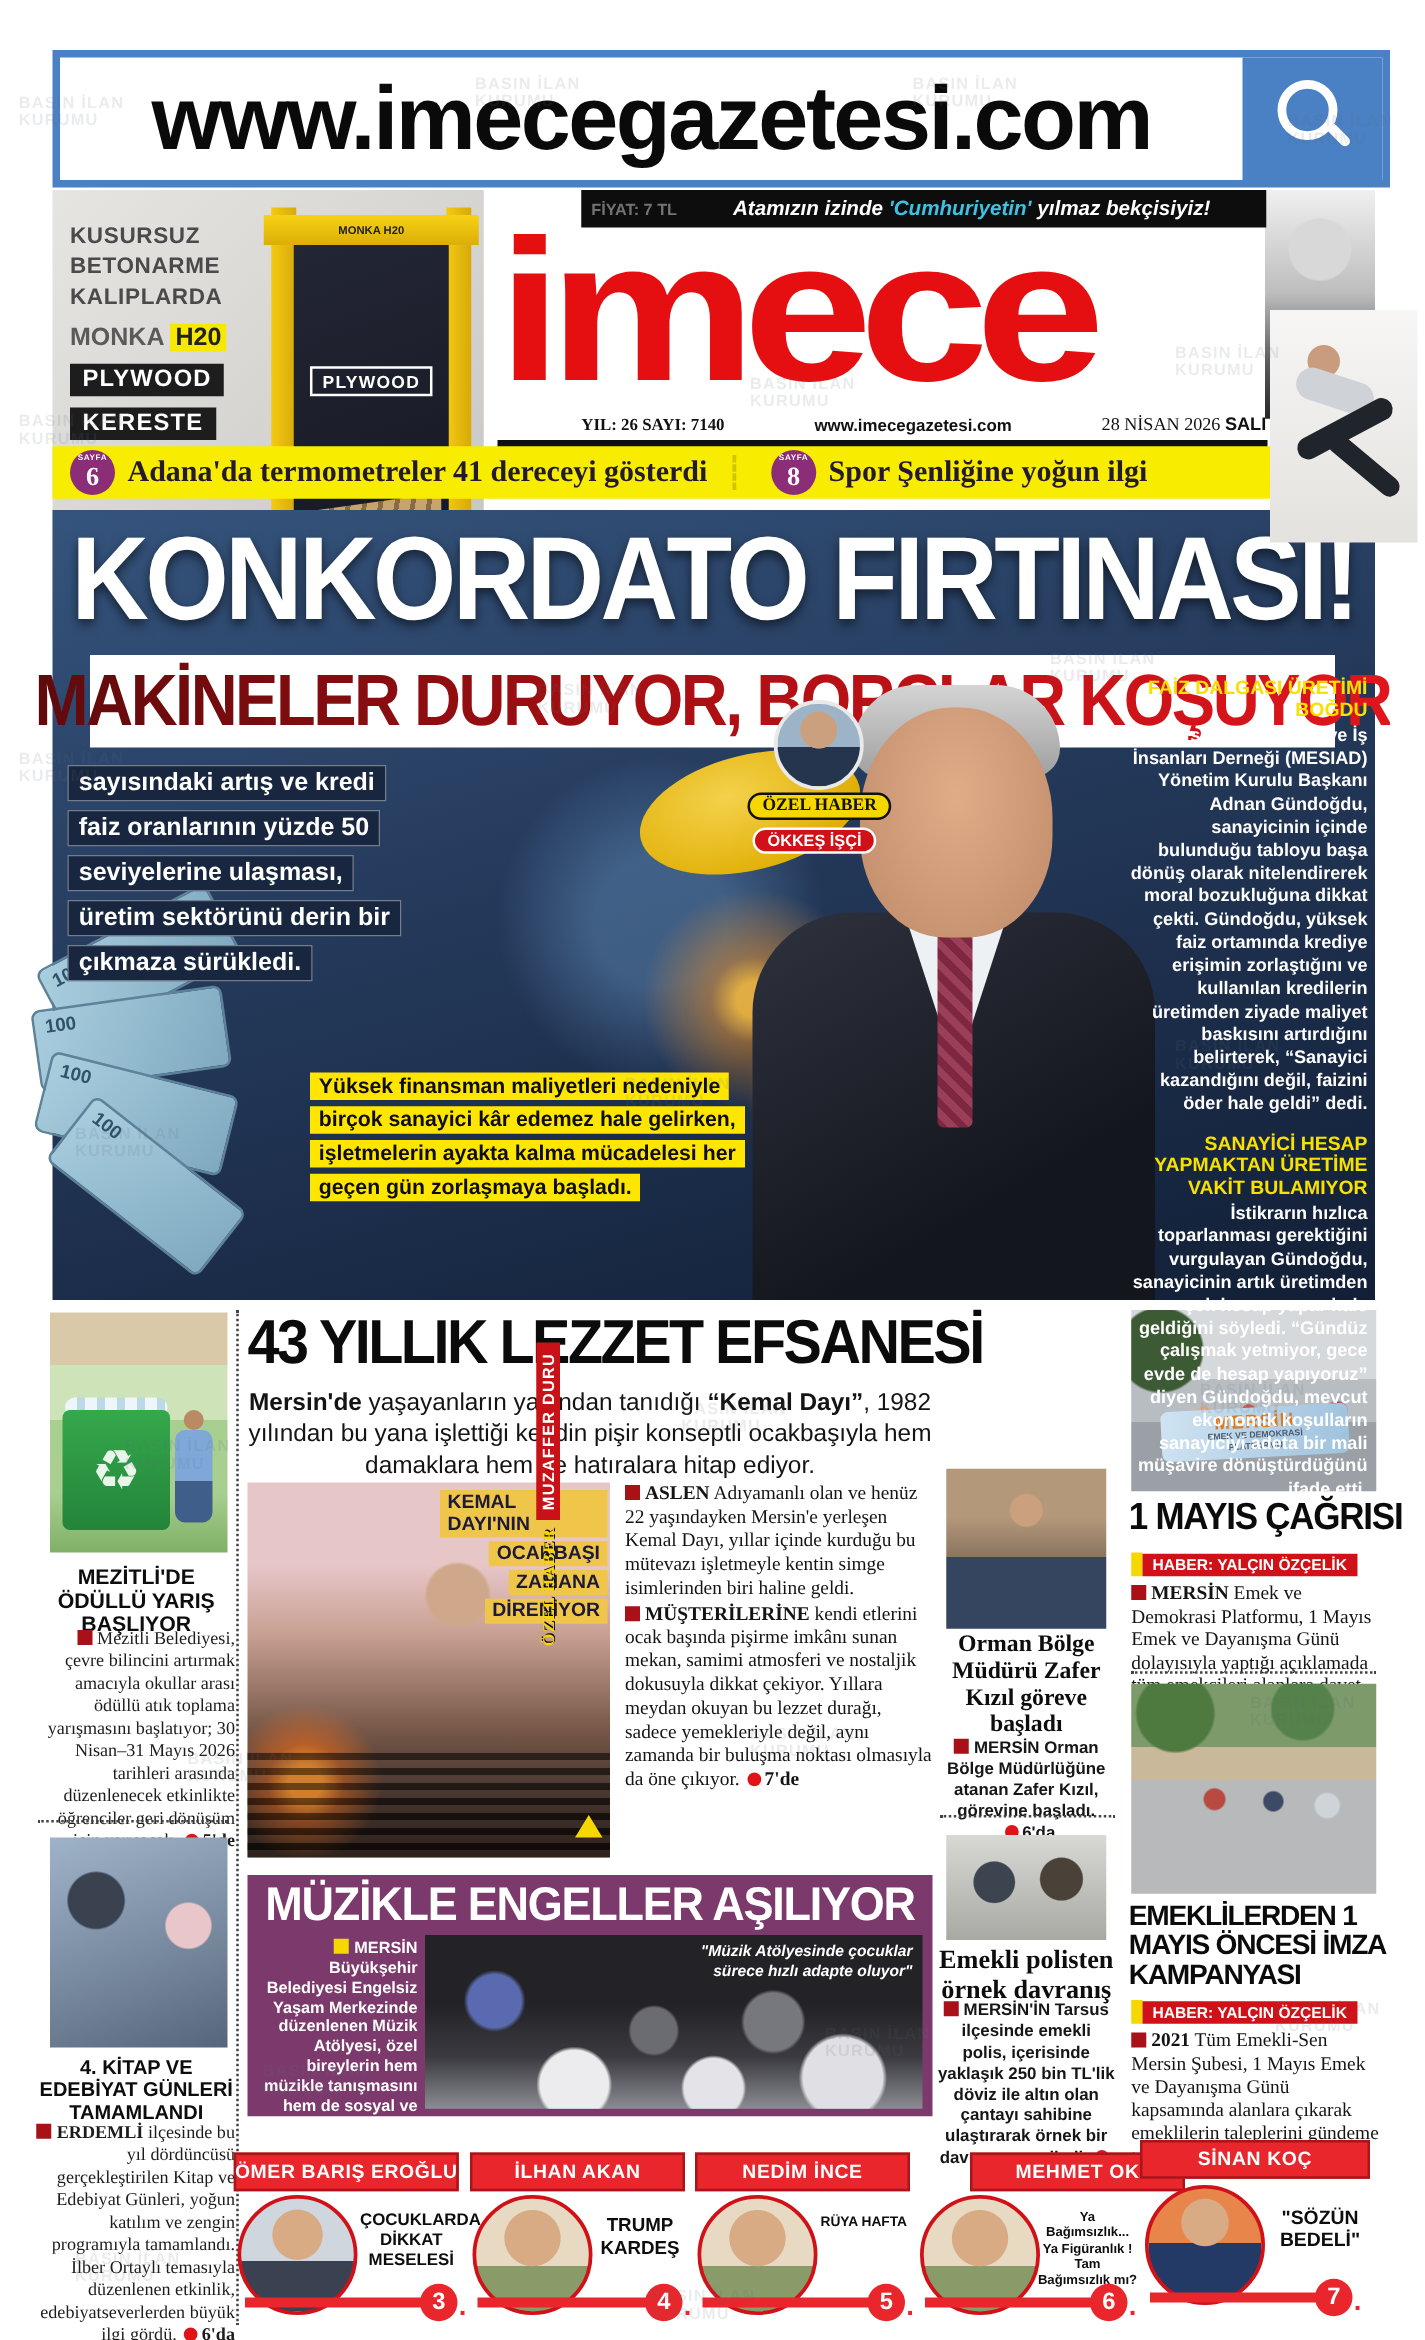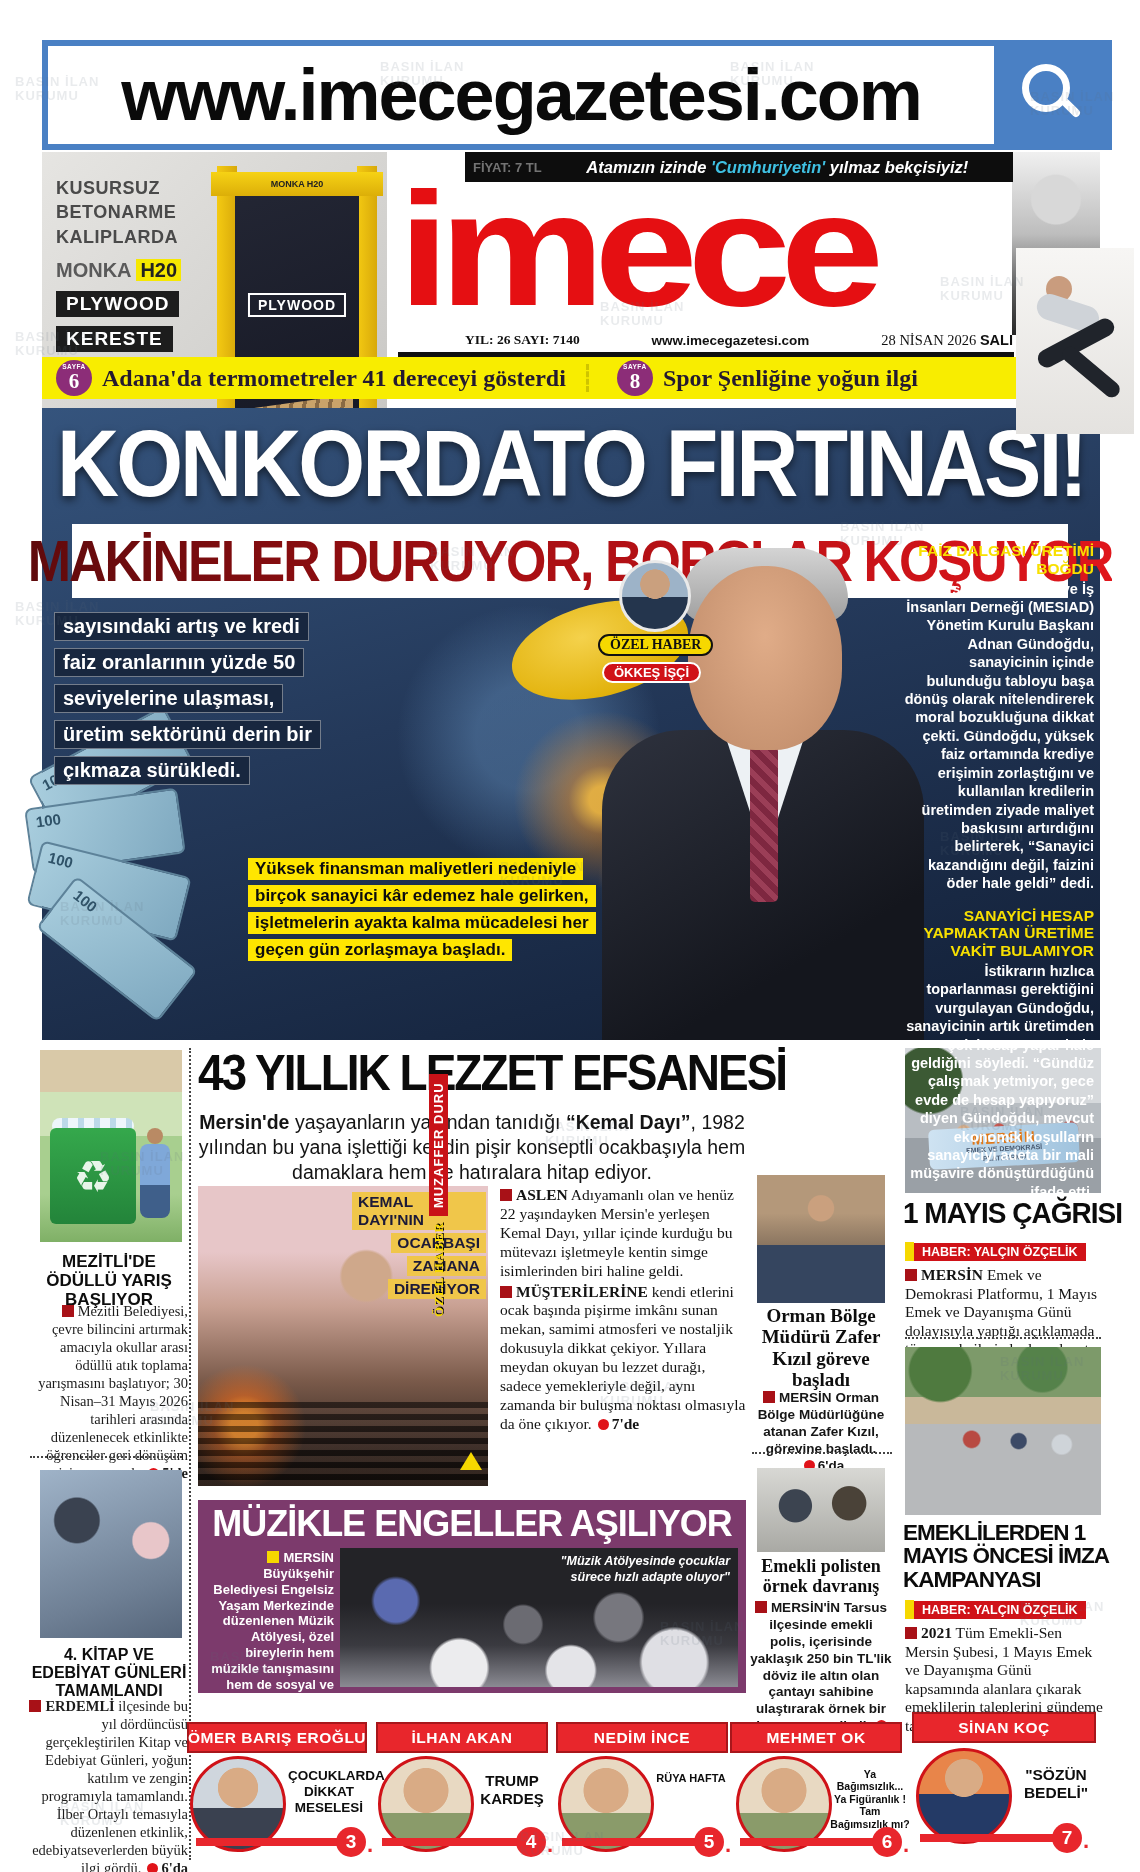--- a/index.html
+++ b/index.html
@@ -425,21 +425,21 @@
   </div>
 
   <div class="abs photo ph-zafer"></div>
   <div class="abs cr-h" style="top:1305px;">Orman Bölge Müdürü Zafer Kızıl göreve başladı</div>
   <div class="abs cr-p" style="top:1390px;">
     <span class="sqb"></span><b>MERSİN</b><span> Orman Bölge Müdürlüğüne atanan Zafer Kızıl, görevine başladı.</span><br>
     <span class="dotp"></span><span class="pref">6'da</span>
   </div>
   <div class="abs hdot" style="left:752px;top:1452px;width:140px;"></div>
   <div class="abs photo ph-emekli"></div>
-  <div class="abs cr-h" style="top:1556px;font-size:18px;">Emekli polisten örnek davranış</div>
+  <div class="abs cr-h" style="top:1556px;font-size:21px;">Emekli polisten örnek davranış</div>
   <div class="abs cr-p" style="top:1600px;">
     <span class="sqb"></span><b>MERSİN'İN</b><span> Tarsus ilçesinde emekli polis, içerisinde yaklaşık 250 bin TL'lik döviz ile altın olan çantayı sahibine ulaştırarak örnek bir davranış sergiledi.</span><span class="dotp"></span><span class="pref">2'de</span>
   </div>
 
   <div class="abs photo ph-mayis">
     <div class="banner">
       <div class="b1">MERSİN</div>
       <div class="b2">EMEK VE DEMOKRASİ</div>
       <div class="b2">PLATFORMU</div>
     </div>
@@ -479,21 +479,21 @@
     <div class="abs colm-num" style="left:516px;top:1827px;">4</div>
     <div class="abs colm-suffix" style="left:547px;top:1832px;">.</div>
 
     <div class="abs colm-banner" style="left:556px;top:1722px;width:168px;">NEDİM İNCE</div>
     <div class="abs colm-port warm" style="left:558px;top:1756px;"></div>
     <div class="abs colm-topic" style="left:652px;top:1772px;width:78px;font-size:11px;">RÜYA HAFTA</div>
     <div class="abs colm-line" style="left:562px;top:1838px;width:138px;"></div>
     <div class="abs colm-num" style="left:694px;top:1827px;">5</div>
     <div class="abs colm-suffix" style="left:725px;top:1832px;">.</div>
 
-    <div class="abs colm-banner" style="left:730px;top:1722px;width:168px;">MEHMET OK</div>
+    <div class="abs colm-banner" style="left:776px;top:1722px;width:168px;">MEHMET OK</div>
     <div class="abs colm-port warm" style="left:736px;top:1756px;"></div>
     <div class="abs colm-topic" style="left:830px;top:1768px;width:80px;font-size:10.5px;font-weight:700;">Ya Bağımsızlık... Ya Figüranlık ! Tam Bağımsızlık mı?</div>
     <div class="abs colm-line" style="left:740px;top:1838px;width:138px;"></div>
     <div class="abs colm-num" style="left:872px;top:1827px;">6</div>
     <div class="abs colm-suffix" style="left:903px;top:1832px;">.</div>
 
     <div class="abs colm-banner" style="left:912px;top:1712px;width:180px;">SİNAN KOÇ</div>
     <div class="abs colm-port orange" style="left:916px;top:1748px;"></div>
     <div class="abs colm-topic" style="left:1014px;top:1766px;width:84px;font-size:15.5px;">"SÖZÜN BEDELİ"</div>
     <div class="abs colm-line" style="left:920px;top:1834px;width:138px;"></div>

